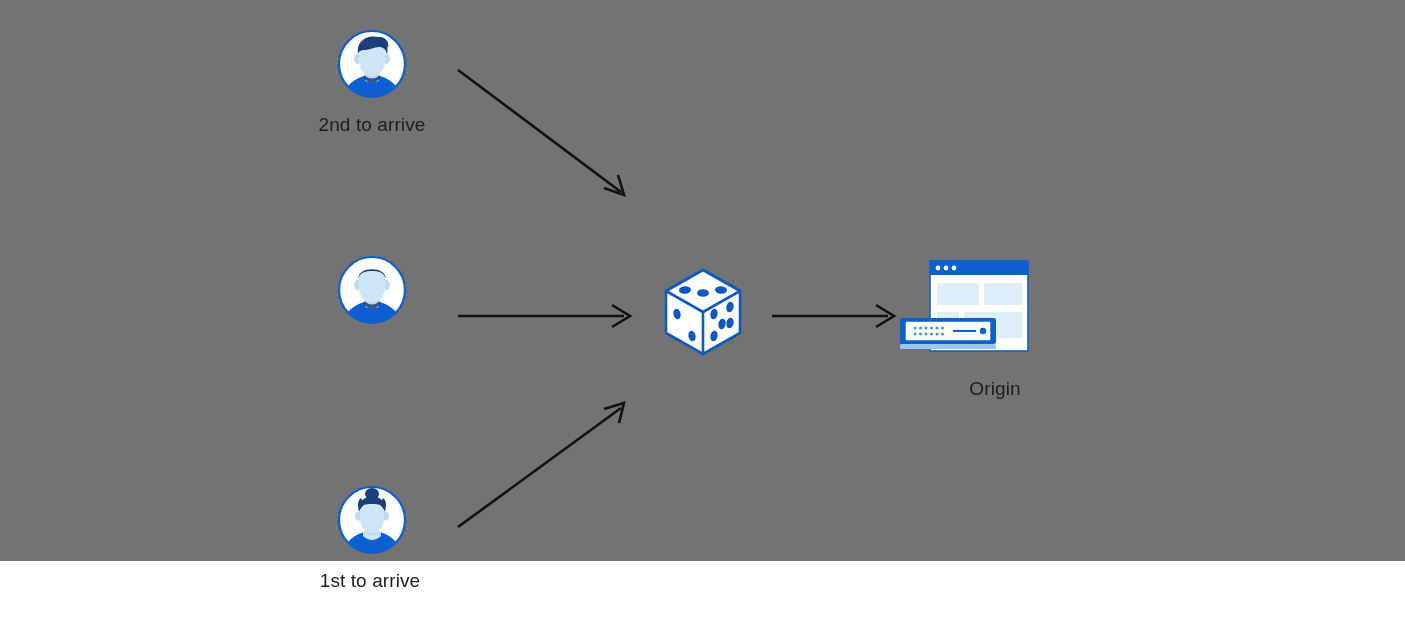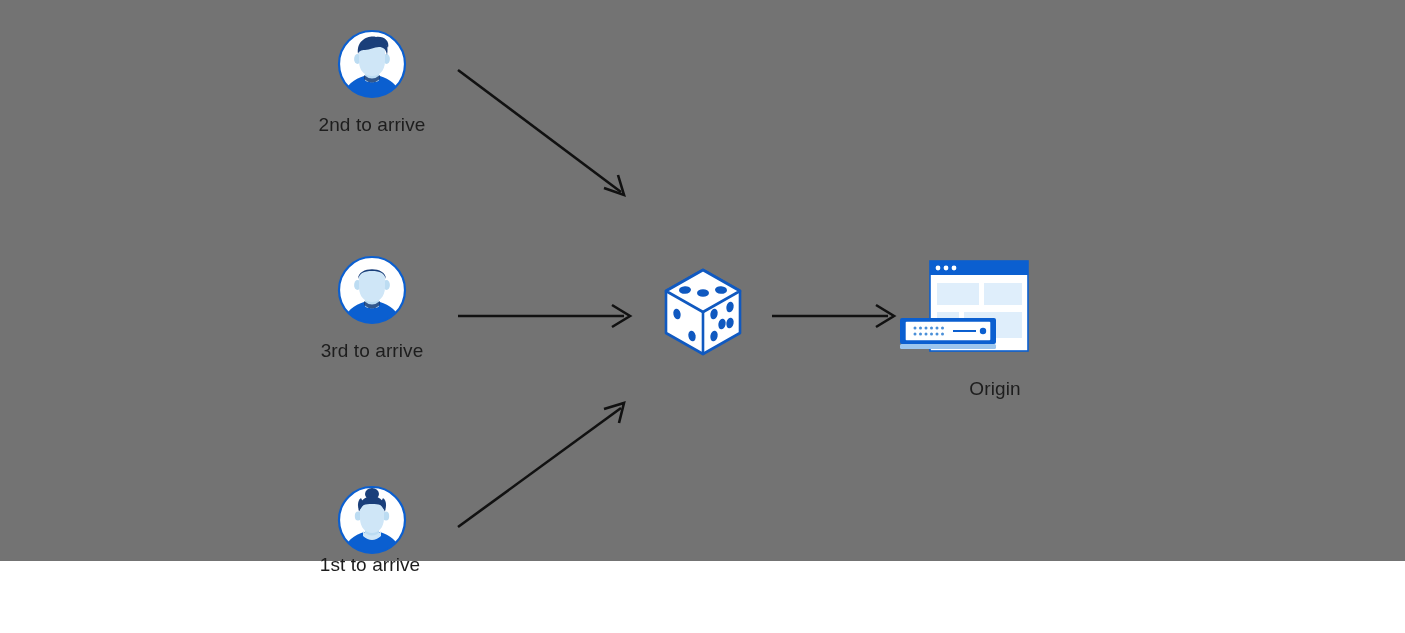--- a/index.html
+++ b/index.html
@@ -115,21 +115,20 @@
         <path d="M28 47 q8 7 16 0 l0 4 q-8 7 -16 0 Z" fill="#1a3f7a" opacity="0.85"></path>
         <ellipse cx="21.5" cy="31" rx="3.4" ry="5" fill="#bcdcf2"></ellipse>
         <ellipse cx="50.5" cy="31" rx="3.4" ry="5" fill="#bcdcf2"></ellipse>
         <path d="M23 24 C23 13 49 13 49 24 L49 33 C49 43 43 48 36 48 C29 48 23 43 23 33 Z" fill="#cfe6f7"></path>
 
         <path d="M22 25 C22 12 50 12 50 25 C48 19 44 17 36 17 C28 17 24 19 22 25 Z" fill="#1a3f7a"></path>
       </g>
       <circle cx="36" cy="36" r="33" fill="none" stroke="#0b5fd0" stroke-width="2.2"></circle>
     </svg>
   </div>
-  <div class="node-label" style="left:242px; top:340px;">3rd to arrive</div>
 
   <div class="node" style="left:336px; top:484px;">
     <svg width="72" height="72" viewBox="0 0 72 72">
       <defs>
         <clipPath id="clipBot">
             <circle cx="36" cy="36" r="33"></circle>
           </clipPath>
       </defs>
       <circle cx="36" cy="36" r="33" fill="#ffffff"></circle>
       <g clip-path="url(#clipBot)">
@@ -142,21 +141,21 @@
 
         <ellipse cx="36" cy="10" rx="7" ry="6" fill="#1a3f7a"></ellipse>
 
         <path d="M23 28 C22 15 32 12 36 12 C41 12 50 15 49 28 C47 21 44 20 36 20 C28 20 25 21 23 28 Z" fill="#1a3f7a"></path>
         <path d="M23 27 C21 21 22 16 25 14 L28 20 Z" fill="#1a3f7a"></path>
         <path d="M49 27 C51 21 50 16 47 14 L44 20 Z" fill="#1a3f7a"></path>
       </g>
       <circle cx="36" cy="36" r="33" fill="none" stroke="#0b5fd0" stroke-width="2.2"></circle>
     </svg>
   </div>
-  <div class="node-label" style="left:240px; top:554px;">1st to arrive</div>
+  <div class="node-label" style="left:240px; top:570px;">1st to arrive</div>
 
   <div class="node" style="left:660px; top:266px;">
     <svg width="86" height="92" viewBox="0 0 86 92">
       <g fill="none" stroke="#1059c0" stroke-width="2.6" stroke-linejoin="round" stroke-linecap="round">
 
         <polygon points="43,4 80,25 80,67 43,88 6,67 6,25" fill="#ffffff"></polygon>
 
         <polygon points="43,4 80,25 43,46 6,25" fill="#ffffff"></polygon>
 
         <line x1="43" y1="46" x2="43" y2="88"></line>

